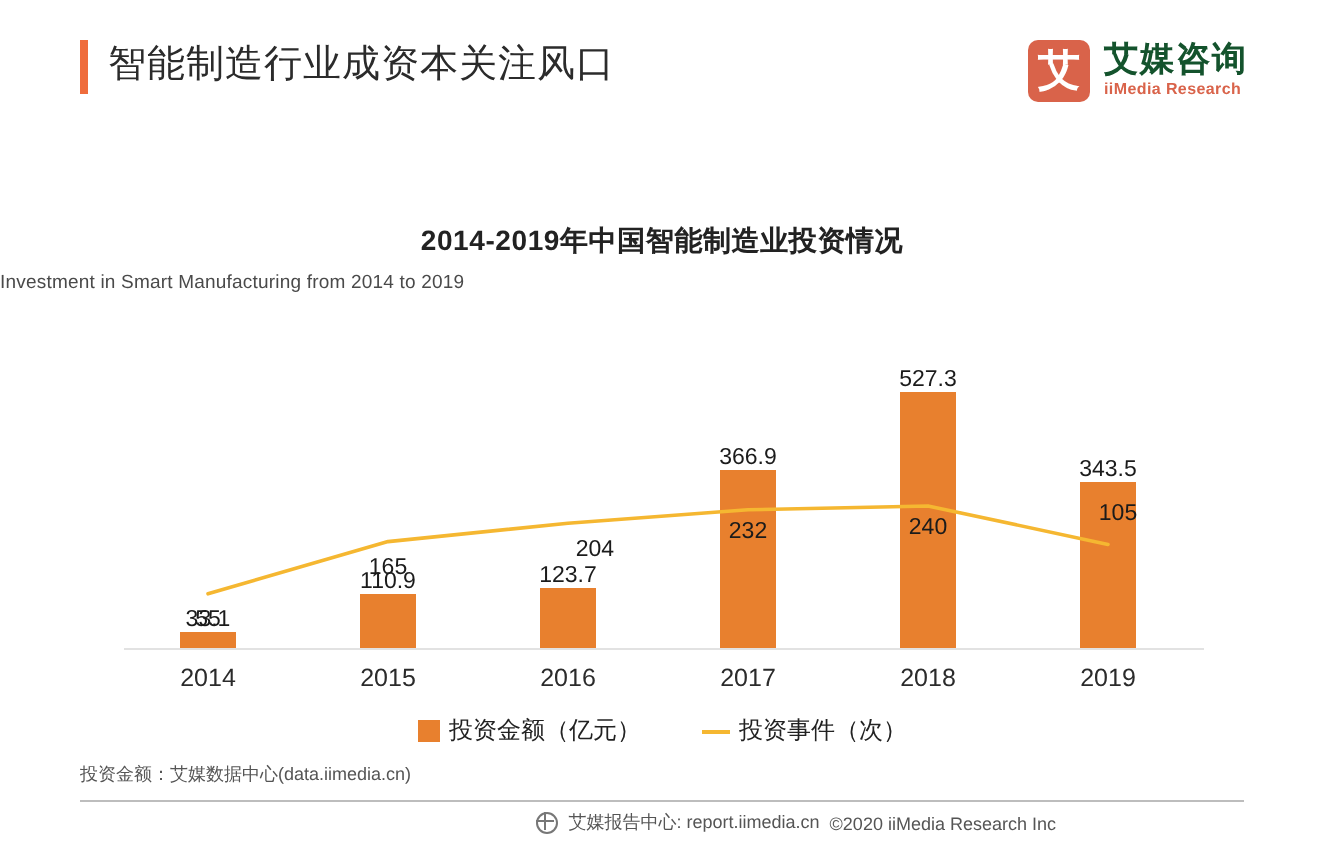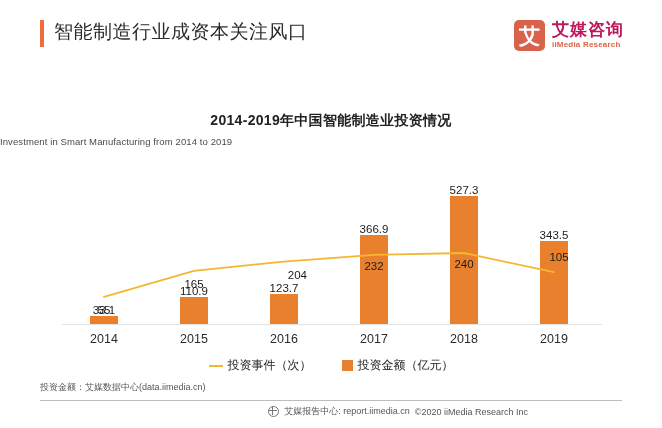--- a/index.html
+++ b/index.html
@@ -51,21 +51,21 @@
     color: #ffffff;
     font-size: 21px;
     line-height: 31px;
     text-align: center;
     font-weight: 700;
   }
   .logo-text { display: flex; flex-direction: column; justify-content: center; }
   .logo-cn {
     font-size: 17px;
     font-weight: 700;
-    color: #be185d;
+    color: #14532d;
     letter-spacing: 1px;
     line-height: 18px;
   }
   .logo-en {
     font-size: 8px;
     font-weight: 700;
     color: #d9634a;
     letter-spacing: 0.2px;
     line-height: 11px;
   }
@@ -268,26 +268,26 @@
   <div class="x-tick" style="left:7px;">2014</div>
   <div class="x-tick" style="left:97px;">2015</div>
   <div class="x-tick" style="left:187px;">2016</div>
   <div class="x-tick" style="left:277px;">2017</div>
   <div class="x-tick" style="left:367px;text-align:center;">2018</div>
   <div class="x-tick" style="left:457px;">2019</div>
 </div>
 
 <div class="legend">
   <div class="legend-item">
+    <span class="swatch-bar"></span>
+    <span>投资金额（亿元）</span>
+  </div>
+  <div class="legend-item">
     <span class="swatch-line"></span>
     <span>投资事件（次）</span>
-  </div>
-  <div class="legend-item">
-    <span class="swatch-bar"></span>
-    <span>投资金额（亿元）</span>
   </div>
 </div>
 
 <div class="source">投资金额：艾媒数据中心(data.iimedia.cn)</div>
 <div class="rule"></div>
 <div class="footer">
   <span class="globe"></span>
   <span>艾媒报告中心: report.iimedia.cn</span>
   <span>©2020  iiMedia Research Inc</span>
 </div>

